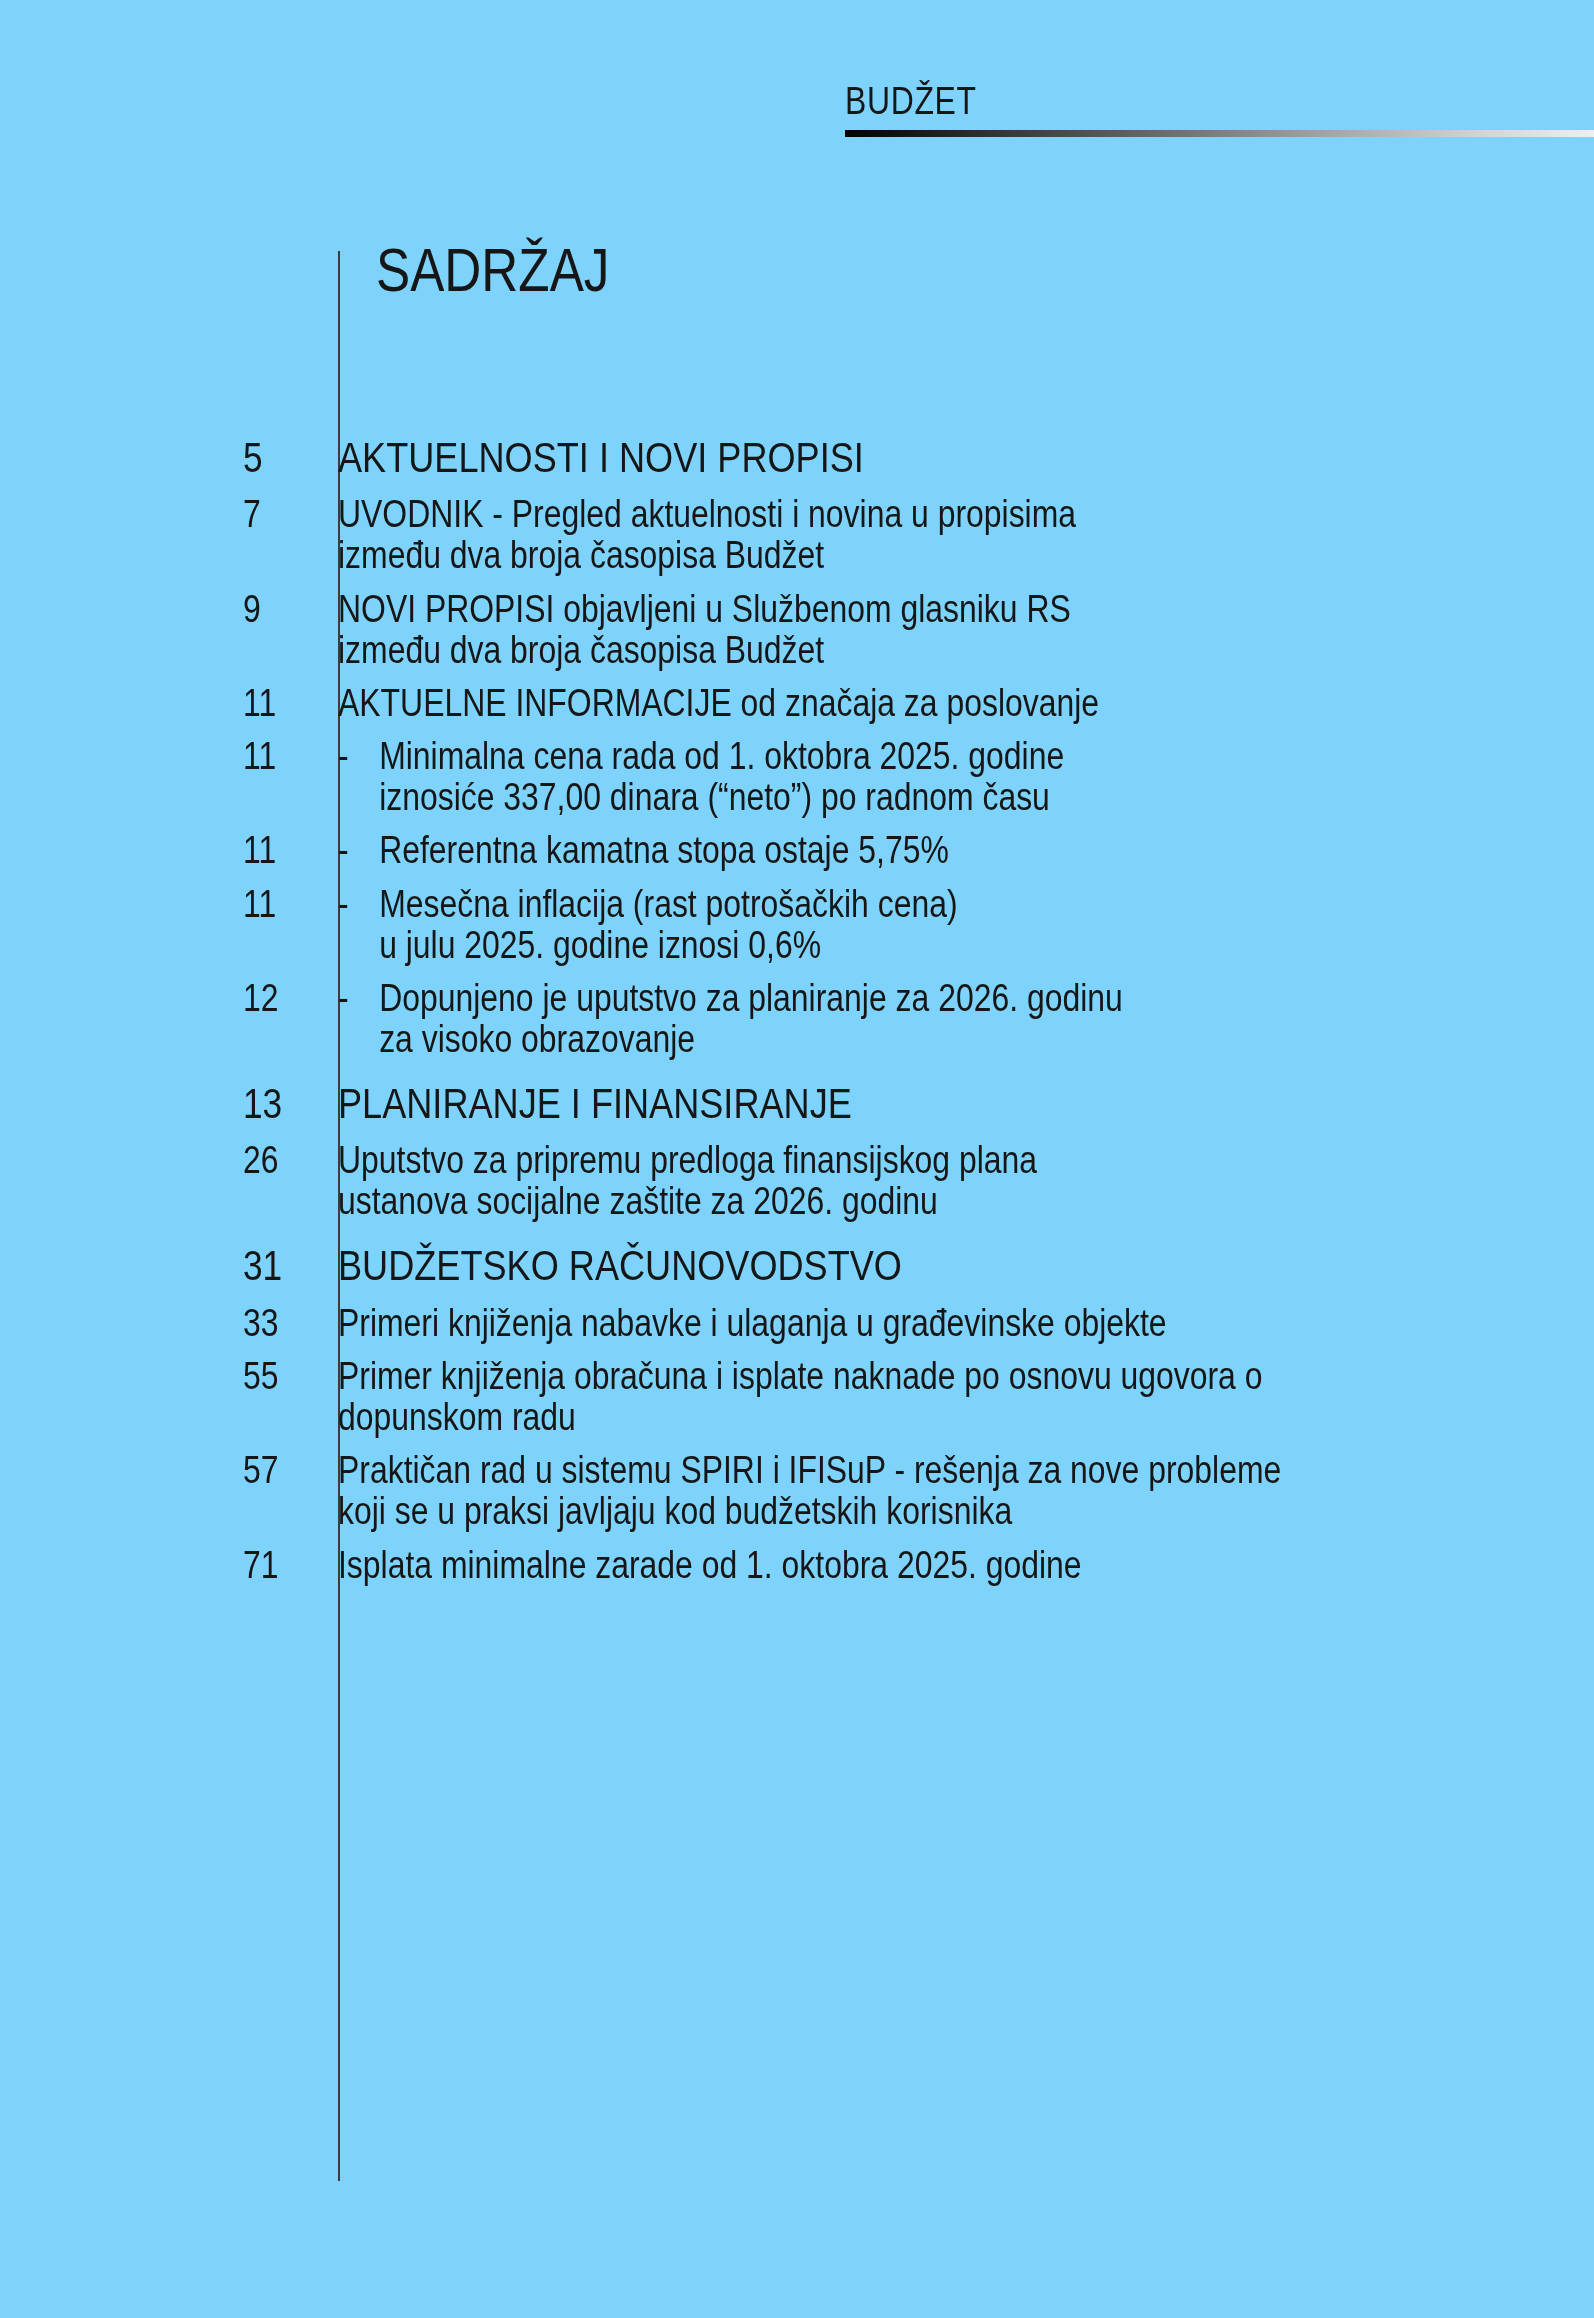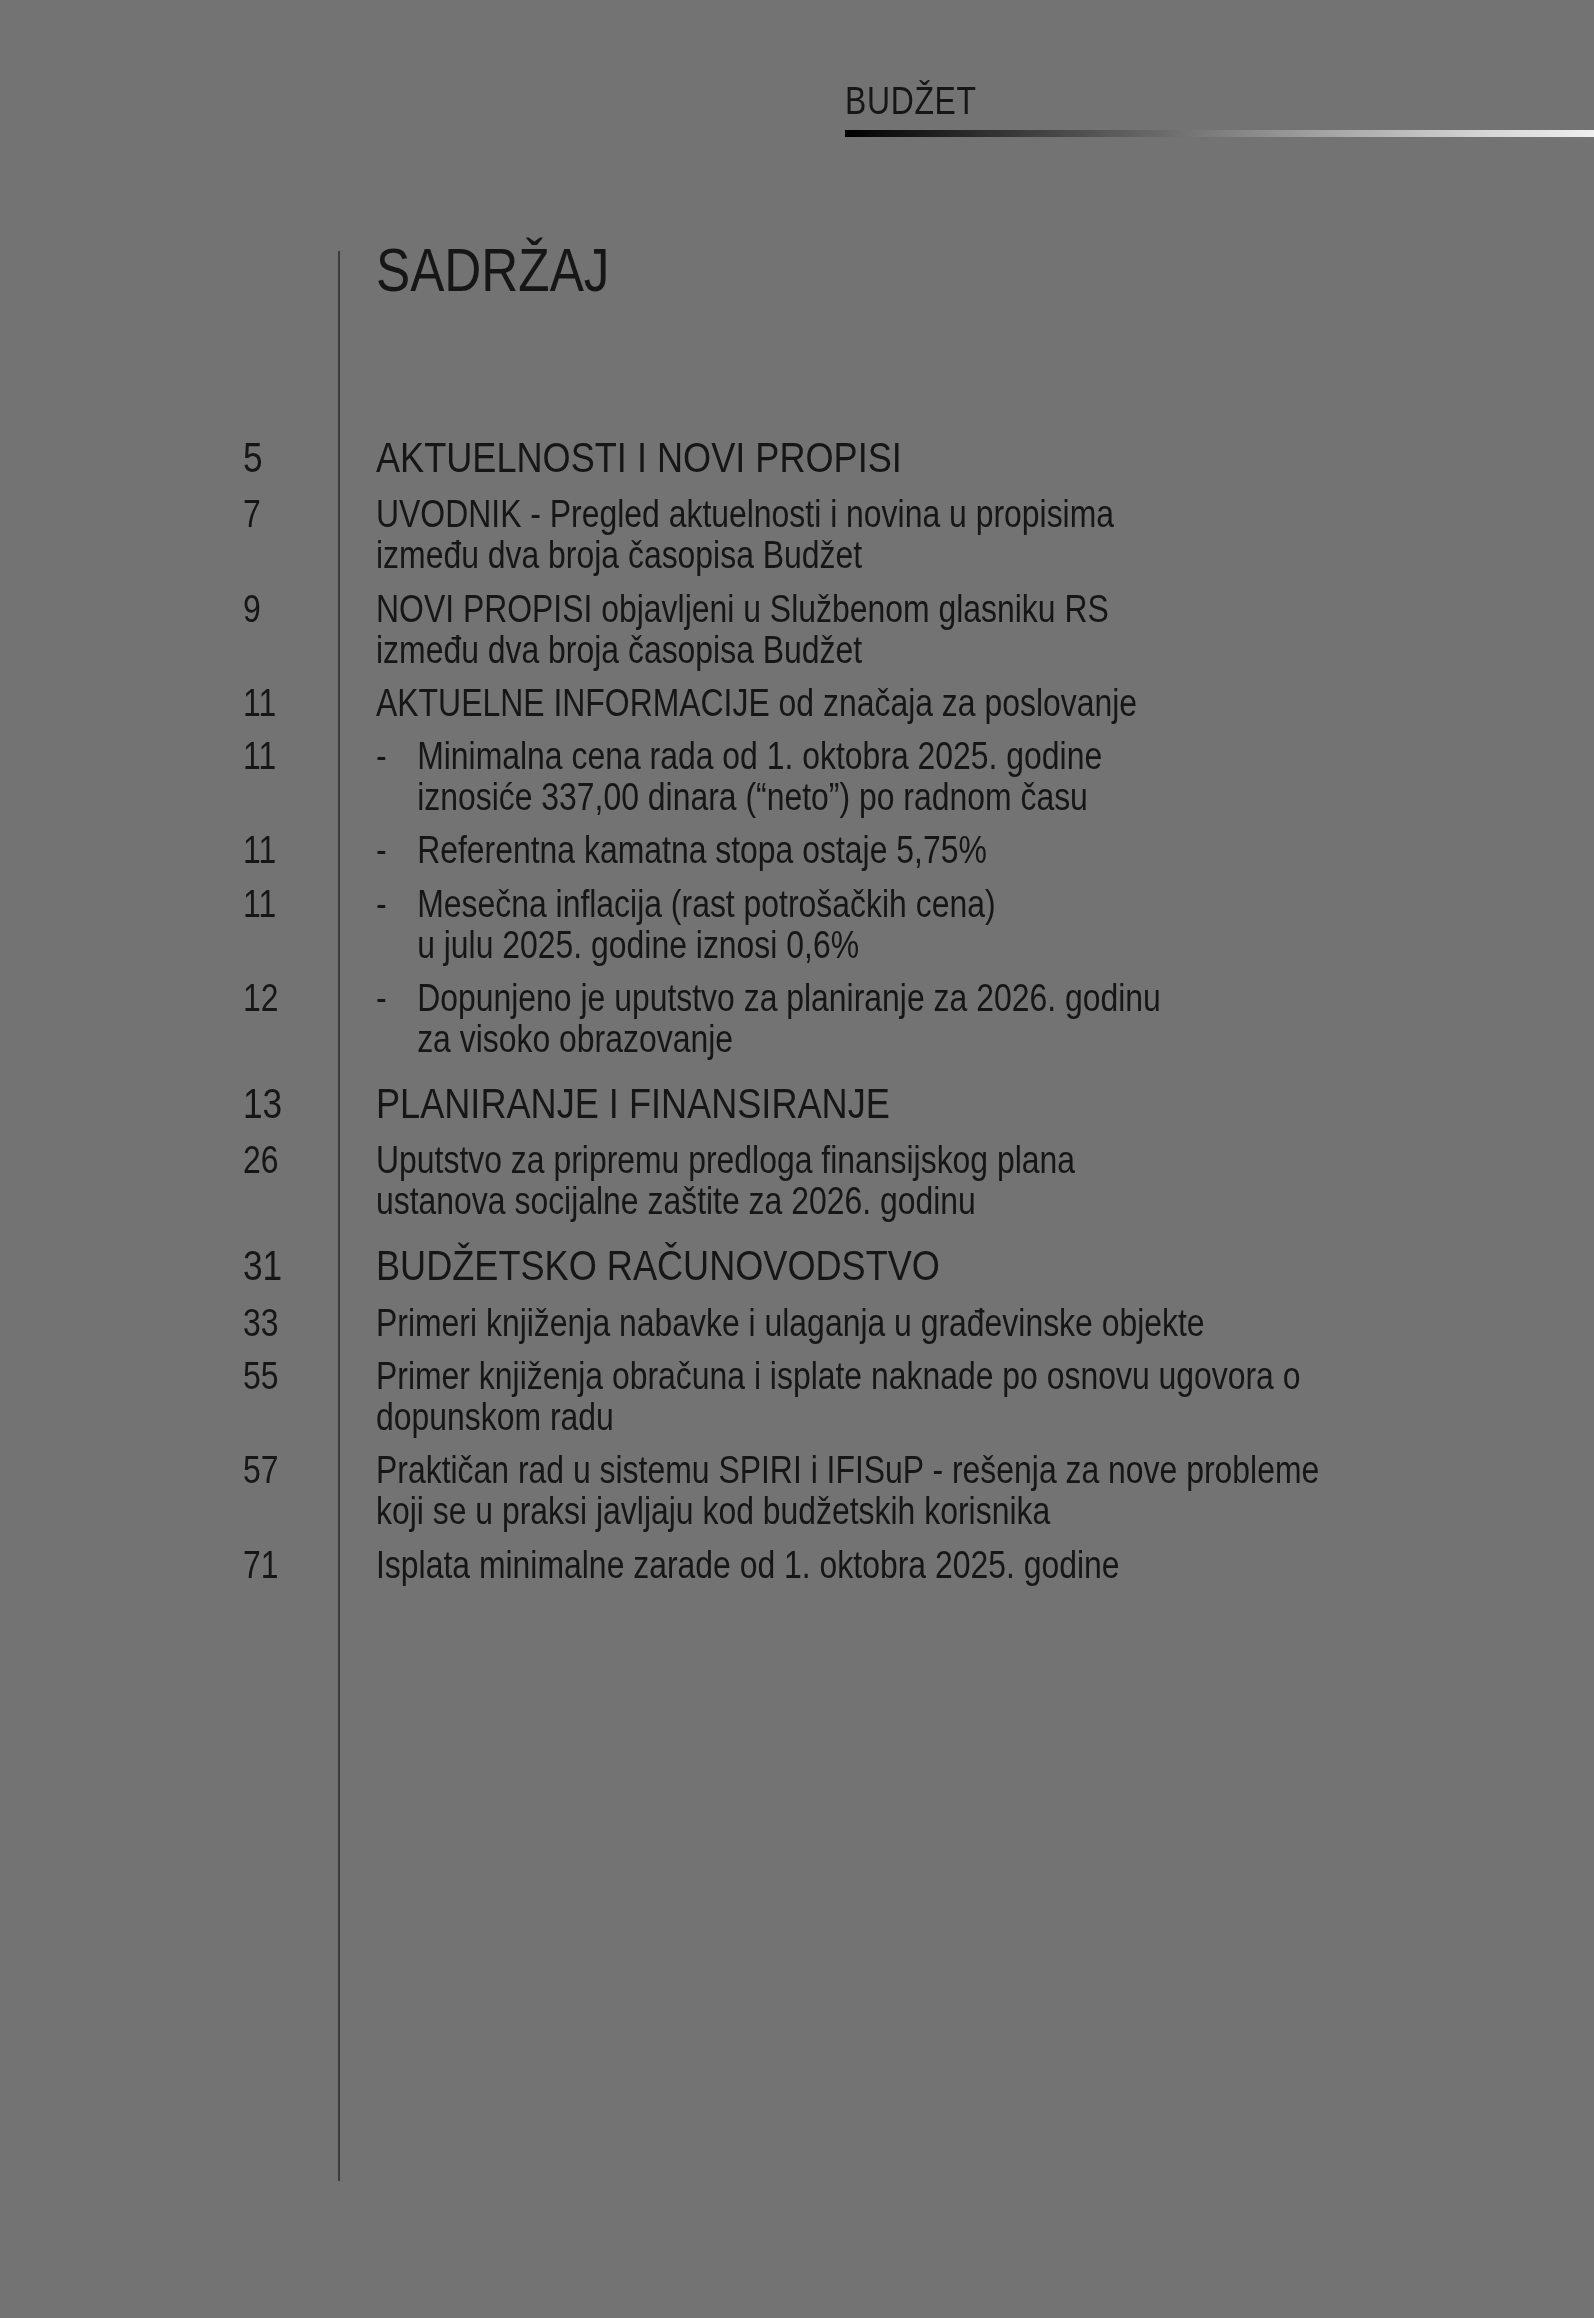--- a/index.html
+++ b/index.html
@@ -1,20 +1,20 @@
 <!DOCTYPE html>
 <html style="font-size:13px"><head>
 <meta charset="utf-8">
 <style>
   html, body { margin: 0; padding: 0; background: #ffffff; }
   .page {
     position: relative;
     width: 1594px;
     height: 2319px;
-    background: #737373;
+    background: #7dd3fc;
     overflow: hidden;
     font-family: "Liberation Sans", sans-serif;
     color: #161616;
   }
 
   
   .brand {
     position: absolute;
     left: 845px;
     top: 80px;
@@ -62,21 +62,21 @@
     font-size: 61px;
     line-height: 67px;
     font-weight: 400;
   }
 
   .toc-row { display: flex; margin-top: 12.3px; }
   .toc-list .toc-row:first-child { margin-top: 0; }
   .toc-row.section { margin-top: 19px; }
 
   .num  { flex: 0 0 95px; font-size: 38px; line-height: 41px; }
-  .txt  { flex: 1; padding-left: 38px; font-size: 38px; line-height: 41px; }
+  .txt  { flex: 1; font-size: 38px; line-height: 41px; }
 
   .section .num { font-size: 42px; line-height: 49px; }
   .section .txt { font-size: 43px; line-height: 49px; }
 
   .dash-wrap  { display: flex; }
   .dash-col   { flex: 0 0 49px; }
   .dash-lines { flex: 1; }
   .dash-lines .line, .dash-col span { white-space: nowrap; display: block; }
 </style>
 </head>

